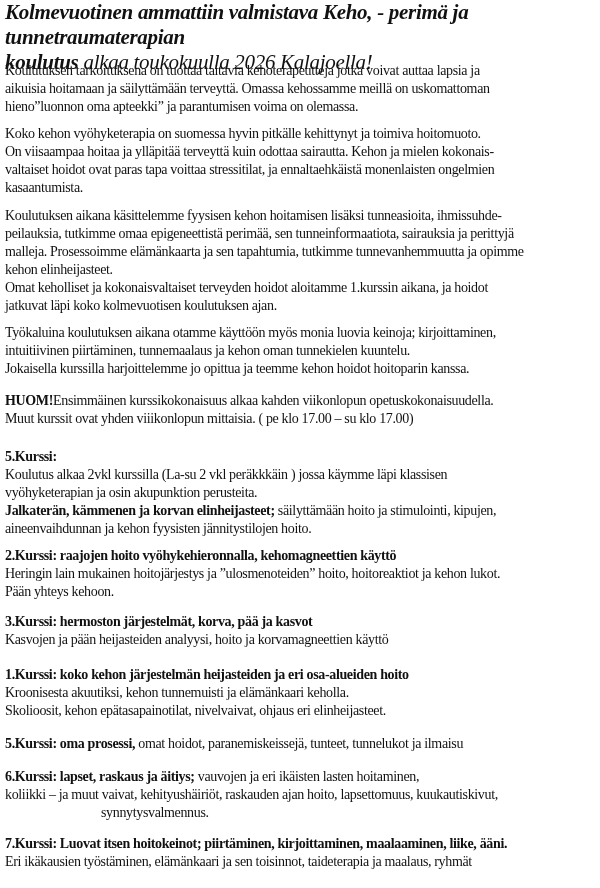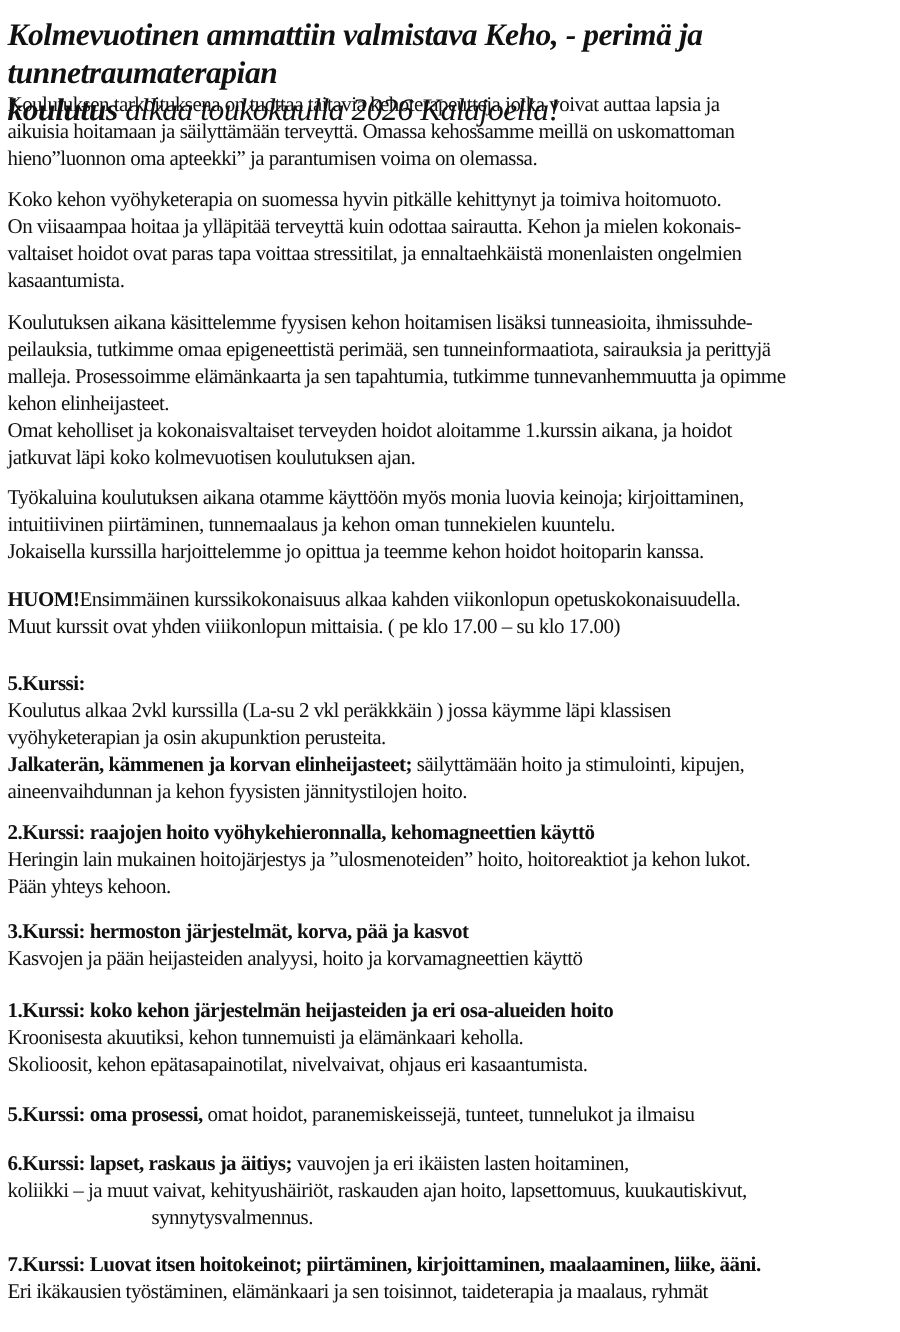--- a/index.html
+++ b/index.html
@@ -1,19 +1,19 @@
 <!DOCTYPE html>
 <html><head>
   <meta charset="utf-8">
   <style>
     html, body { margin: 0; padding: 0; background: #ffffff; }
     body { width: 600px; height: 888px; overflow: hidden; position: relative;
            font-family: "Liberation Serif", "DejaVu Serif", serif; color: #111111; }
     .title { position: absolute; left: 5px; top: 0px; width: 595px;
-             font-size: 21px; line-height: 25px; font-style: italic; letter-spacing: -0.3px; margin-top: 11px; }
+             font-size: 21px; line-height: 25px; font-style: italic; letter-spacing: -0.3px; }
     .title b { font-weight: bold; }
     .line { position: absolute; left: 5px; white-space: nowrap; font-size: 14px; line-height: 18px;
             letter-spacing: -0.35px; }
     .b { font-weight: bold; }
   </style>
 </head>
 <body>
 
 <div>
 
@@ -53,21 +53,21 @@
 
   <div class="line b" style="top:547px">2.Kurssi: raajojen hoito vyöhykehieronnalla, kehomagneettien käyttö</div>
   <div class="line" style="top:565px">Heringin lain mukainen hoitojärjestys ja ”ulosmenoteiden” hoito, hoitoreaktiot ja kehon lukot.</div>
   <div class="line" style="top:583px">Pään yhteys kehoon.</div>
 
   <div class="line b" style="top:613px">3.Kurssi: hermoston järjestelmät, korva, pää ja kasvot</div>
   <div class="line" style="top:631px">Kasvojen ja pään heijasteiden analyysi, hoito ja korvamagneettien käyttö</div>
 
   <div class="line b" style="top:666px">1.Kurssi: koko kehon järjestelmän heijasteiden ja eri osa-alueiden hoito</div>
   <div class="line" style="top:684px">Kroonisesta akuutiksi, kehon tunnemuisti ja elämänkaari keholla.</div>
-  <div class="line" style="top:702px">Skolioosit, kehon epätasapainotilat, nivelvaivat, ohjaus eri kasaantumista.</div>
+  <div class="line" style="top:702px">Skolioosit, kehon epätasapainotilat, nivelvaivat, ohjaus eri elinheijasteet.</div>
 
   <div class="line" style="top:735px"><span class="b">5.Kurssi: oma prosessi,</span><span> omat hoidot, paranemiskeissejä, tunteet, tunnelukot ja ilmaisu</span></div>
 
   <div class="line" style="top:768px"><span class="b">6.Kurssi: lapset, raskaus ja äitiys;</span><span> vauvojen ja eri ikäisten lasten hoitaminen,</span></div>
   <div class="line" style="top:786px">koliikki – ja muut vaivat, kehityushäiriöt, raskauden ajan hoito, lapsettomuus, kuukautiskivut,</div>
   <div class="line" style="top:804px; left:101px">synnytysvalmennus.</div>
 
   <div class="line b" style="top:835px">7.Kurssi: Luovat itsen hoitokeinot; piirtäminen, kirjoittaminen, maalaaminen, liike, ääni.</div>
   <div class="line" style="top:853px"> Eri ikäkausien työstäminen, elämänkaari ja sen toisinnot, taideterapia ja maalaus, ryhmät</div>
 

